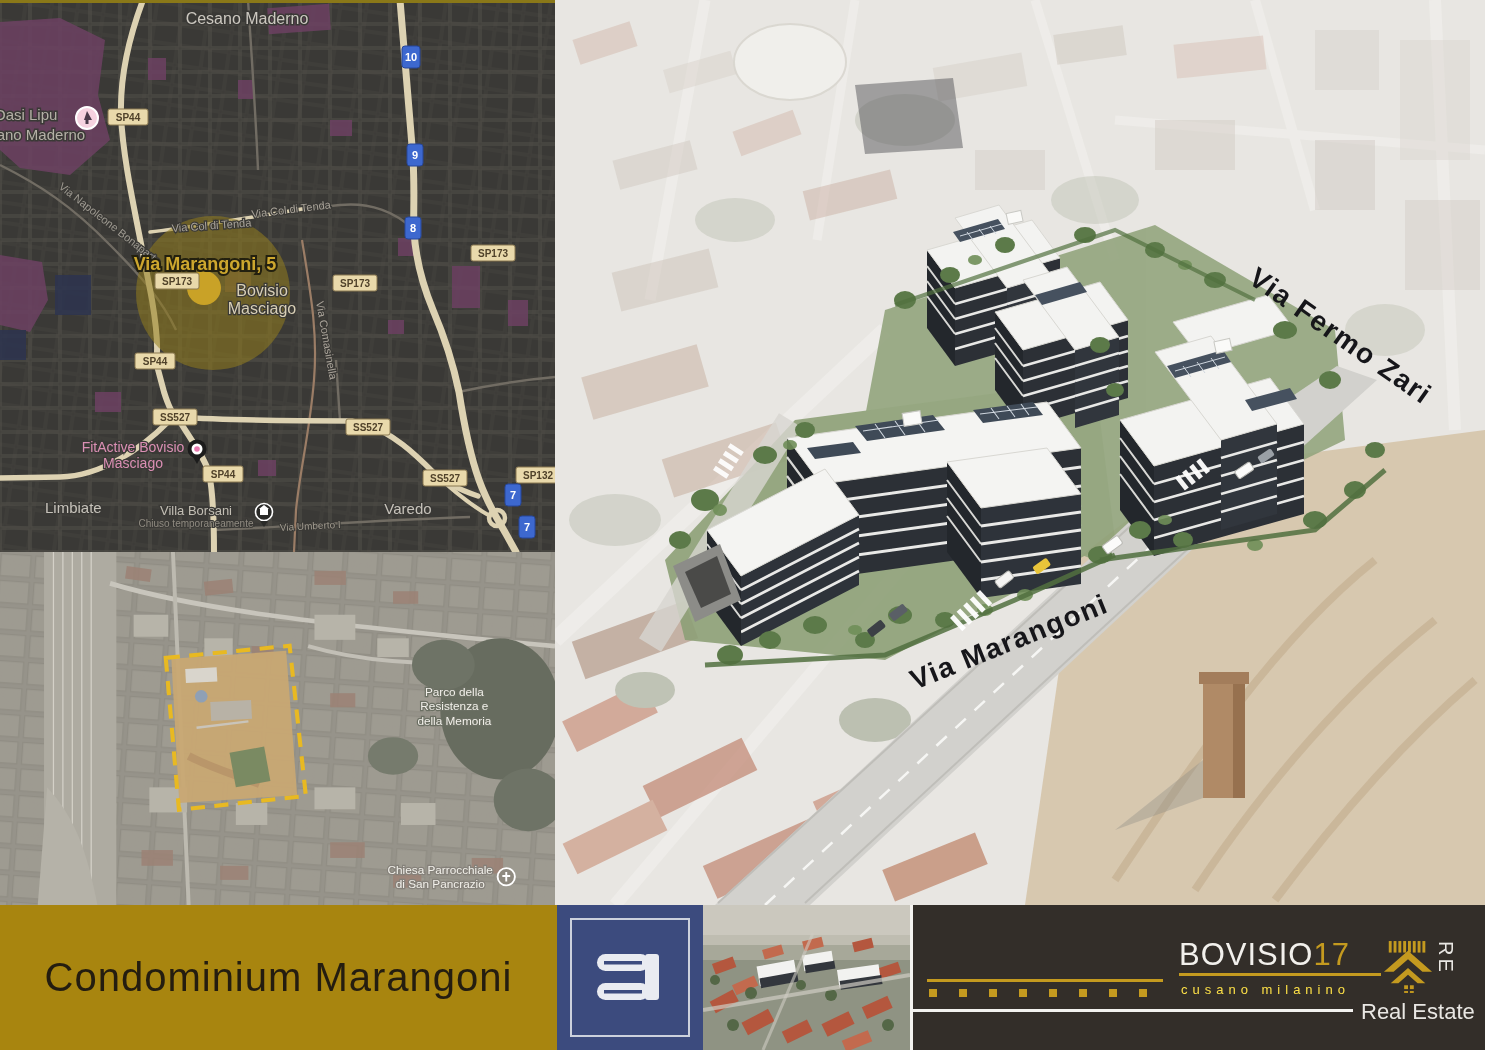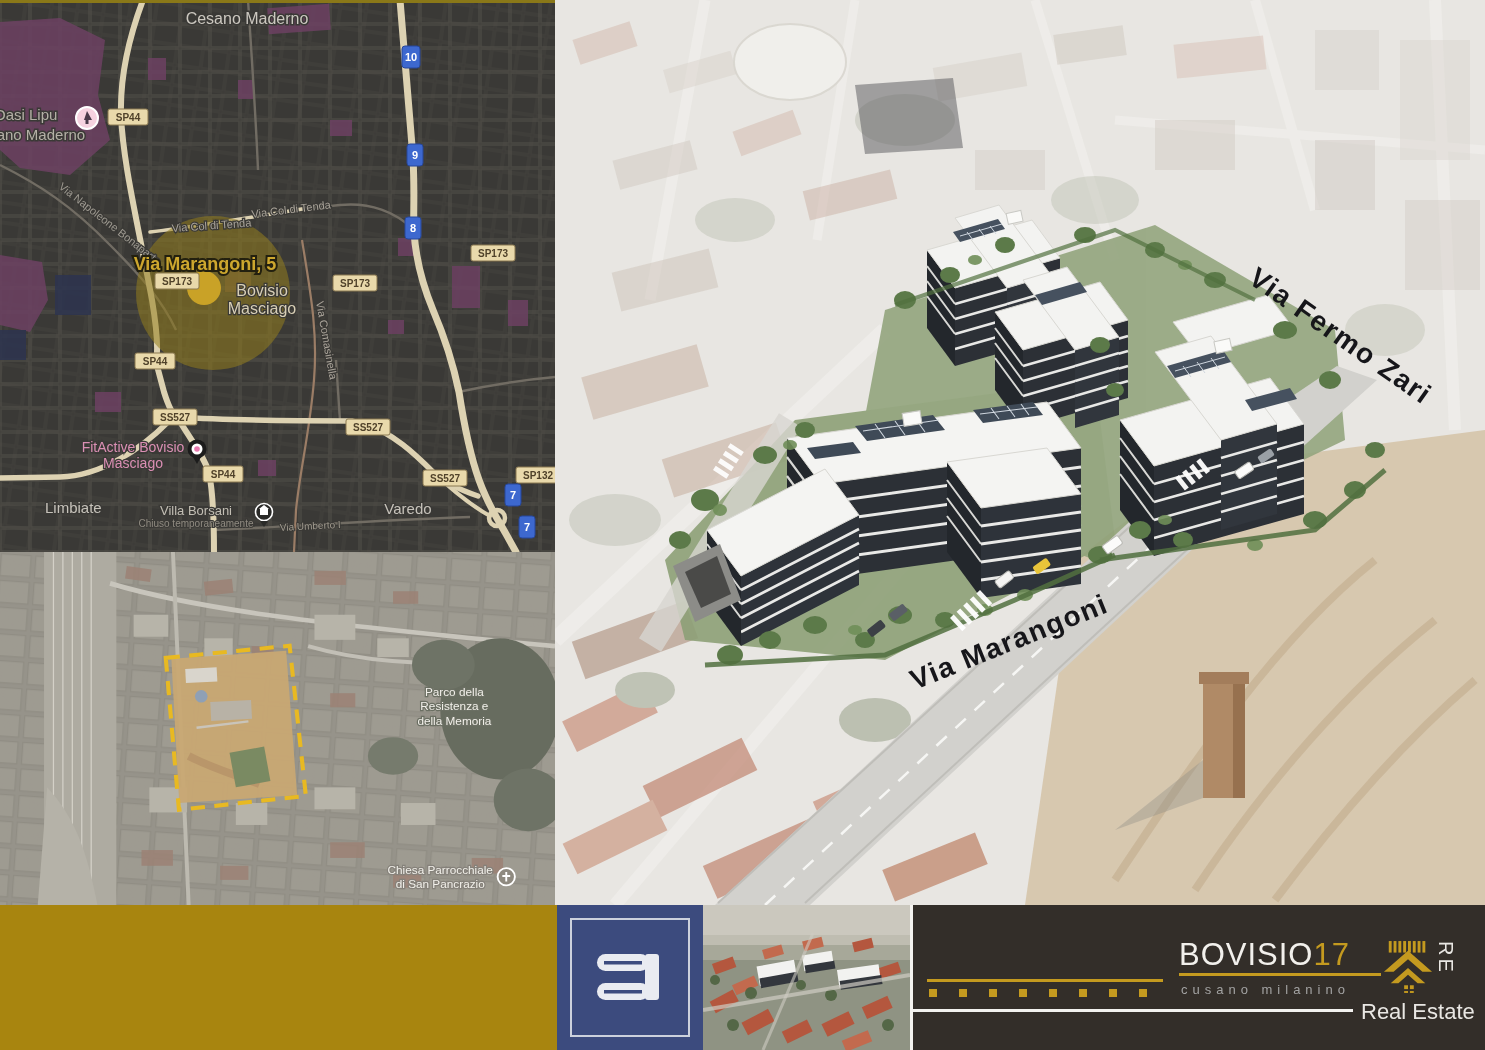--- a/index.html
+++ b/index.html
@@ -20,21 +20,21 @@
   .aerial-strip{width:207px;height:145px;position:relative;overflow:hidden;}
   .white-sep{width:3px;height:145px;background:#f4f3f0;}
   .dark-band{flex:1;height:145px;background:#332e29;position:relative;overflow:hidden;}
   .agency-name{position:absolute;left:14px;top:42px;font-size:26px;color:#eceae6;}
   .agency-underline{position:absolute;left:14px;top:74px;width:236px;height:3px;background:#c49a1f;}
   .agency-squares{position:absolute;left:16px;top:84px;display:flex;gap:22px;}
   .agency-squares div{width:8px;height:8px;background:#c49a1f;}
   .brand{position:absolute;left:266px;top:32px;font-size:31px;letter-spacing:1px;color:#f2f0ec;white-space:nowrap;}
   .brand .num{color:#c49a1f;}
   .brand-underline{position:absolute;left:266px;top:68px;width:202px;height:3px;background:#c49a1f;}
-  .brand-loc{position:absolute;left:268px;top:77px;font-size:13px;letter-spacing:5px;color:#a3a3a3;white-space:nowrap;}
+  .brand-loc{position:absolute;left:268px;top:77px;font-size:13px;letter-spacing:5px;color:#fde047;white-space:nowrap;}
   .brand-house{position:absolute;left:470px;top:36px;}
   .brand-re{position:absolute;left:521px;top:36px;font-size:20px;color:#e9e7e3;letter-spacing:3px;
             writing-mode:vertical-rl;}
   .white-line{position:absolute;left:0;top:104px;width:440px;height:3px;background:#f2f1ee;}
   .brand-tagline{position:absolute;left:448px;top:94px;font-size:22px;color:#e9e7e3;white-space:nowrap;}
 </style>
 </head>
 <body>
 
 <div class="canvas">
@@ -504,20 +504,21 @@
       <rect x="680" y="466" width="18" height="9" rx="2" fill="#fbfbfa" stroke="#b9b9b4" transform="rotate(-34 689 470)"></rect>
       <rect x="703" y="452" width="16" height="8" rx="2" fill="#9aa0a6" transform="rotate(-34 711 456)"></rect>
     </g>
 
     <text transform="translate(692,282) rotate(35)" font-size="28" font-weight="bold" fill="#16161a" letter-spacing="1.5">Via Fermo Zari</text>
     <text transform="translate(360,690) rotate(-22)" font-size="28" font-weight="bold" fill="#16161a" letter-spacing="1.5">Via Marangoni</text>
   </svg>
 
   <div class="footer">
     <div class="gold-band">
+      <div class="gold-title">Condominium Marangoni</div>
     </div>
 
     <div class="blue-box">
       <div class="blue-inner"></div>
       <svg class="blue-b" width="70" height="60" viewBox="0 0 70 60">
         <rect x="2" y="6" width="52" height="17" rx="8.5" fill="#e9ebf1"></rect>
         <rect x="2" y="35" width="52" height="17" rx="8.5" fill="#e9ebf1"></rect>
         <rect x="50" y="6" width="14" height="46" rx="3" fill="#e9ebf1"></rect>
         <rect x="9" y="13" width="38" height="3.5" fill="#3c4b7e"></rect>
         <rect x="9" y="42" width="38" height="3.5" fill="#3c4b7e"></rect>

